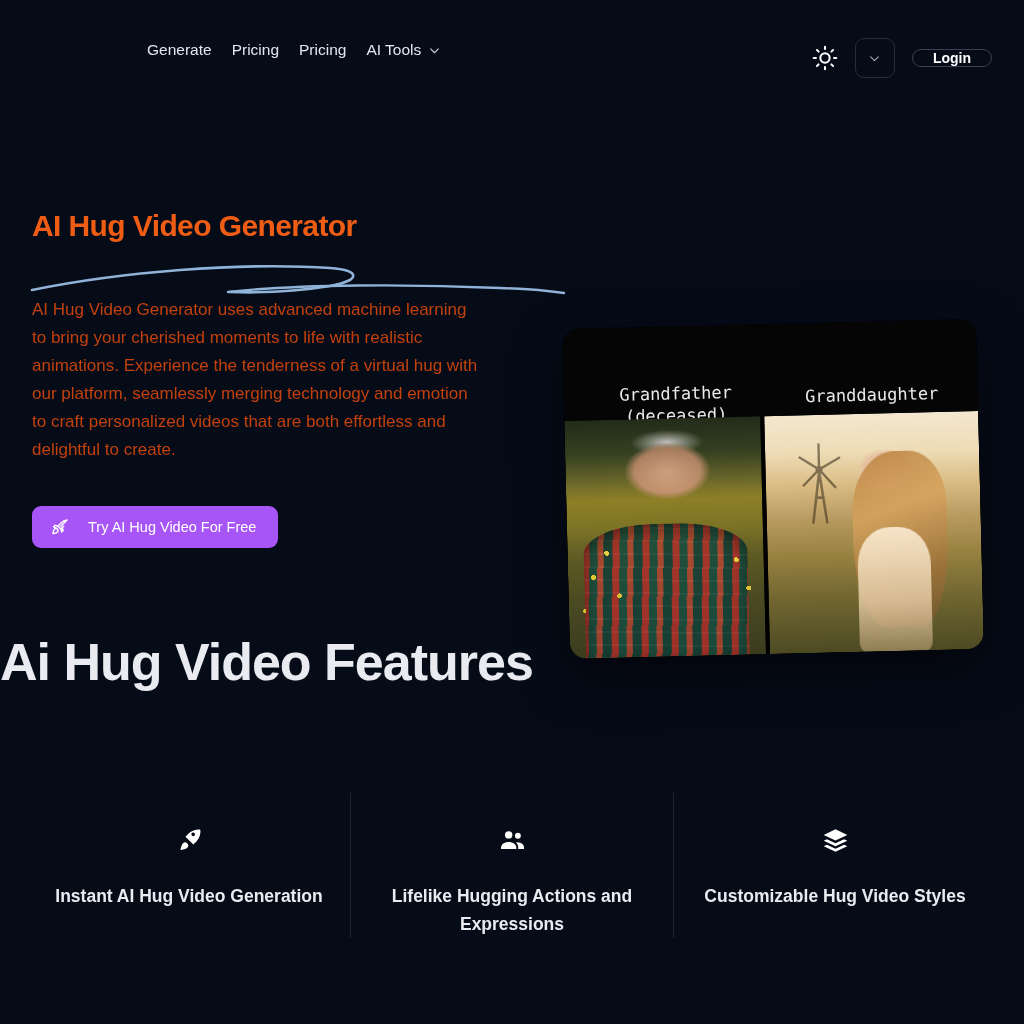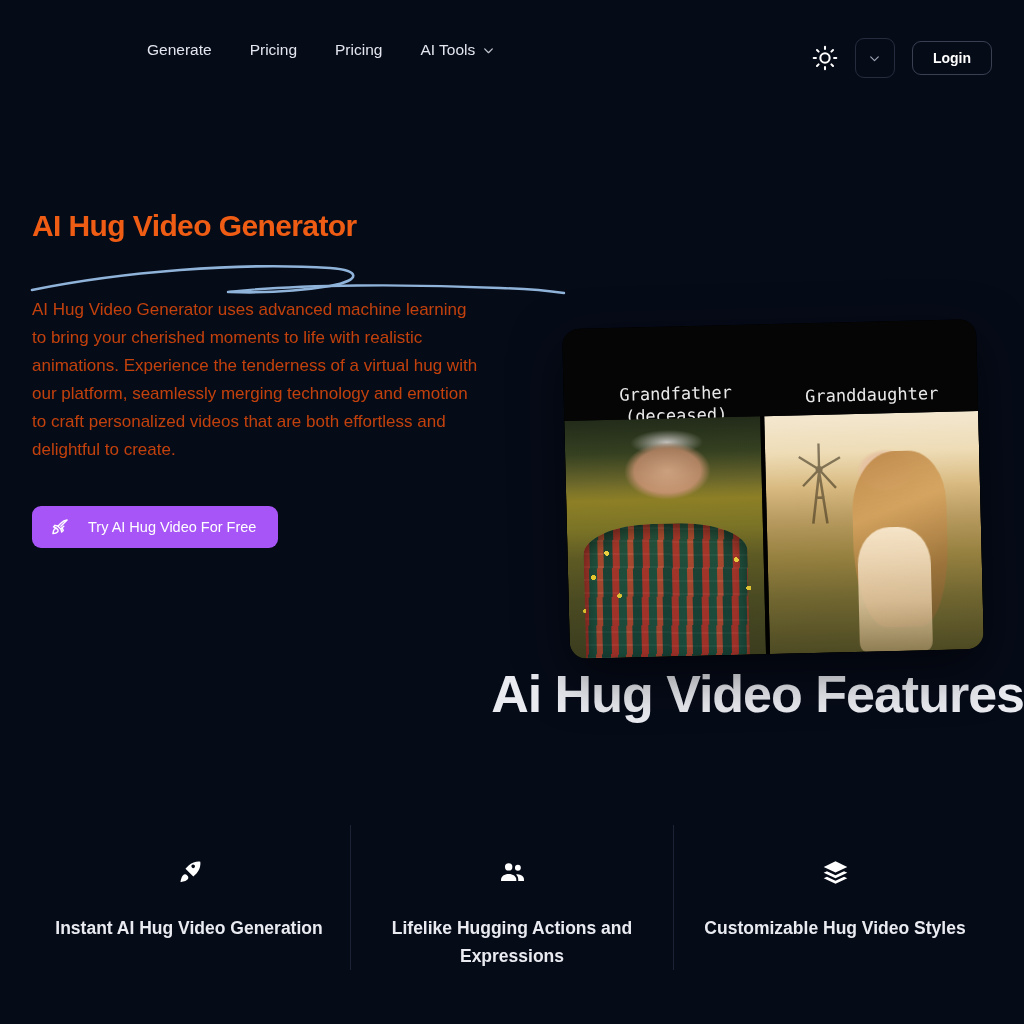--- a/index.html
+++ b/index.html
@@ -44,21 +44,21 @@
     font-size: 23px;
     font-weight: bold;
     color: #e8eaf0;
     letter-spacing: -0.2px;
     white-space: nowrap;
   }
 
   .nav {
     display: flex;
     align-items: center;
-    gap: 38px;
+    gap: 20px;
     margin-left: 115px;
     margin-top: 5px;
   }
 
   .nav-item {
     font-size: 15.5px;
     color: #e3e6ee;
     white-space: nowrap;
     cursor: pointer;
     display: flex;
@@ -94,21 +94,21 @@
     border: 1px solid #262c3d;
     border-radius: 9px;
     background: transparent;
     display: flex;
     align-items: center;
     justify-content: center;
     cursor: pointer;
   }
 
   .login-btn {
-    height: 34px;
+    height: 18px;
     padding: 0 20px;
     border: 1px solid #3a4052;
     border-radius: 9px;
     background: transparent;
     color: #ffffff;
     font-size: 14px;
     font-weight: bold;
     font-family: "Liberation Sans", sans-serif;
     cursor: pointer;
     display: flex;
@@ -293,22 +293,22 @@
     position: absolute;
     left: 14%;
     top: 6%;
     width: 22%;
     height: 42%;
     opacity: .55;
   }
 
   
   .features-title {
-    margin-top: 116px;
-    text-align: right;
+    margin-top: 84px;
+    text-align: left;
     font-size: 52px;
     font-weight: bold;
     color: #e9ebf1;
     letter-spacing: -1px;
   }
 
   .features-grid {
     margin-top: 101px;
     display: flex;
     padding: 0 28px;

